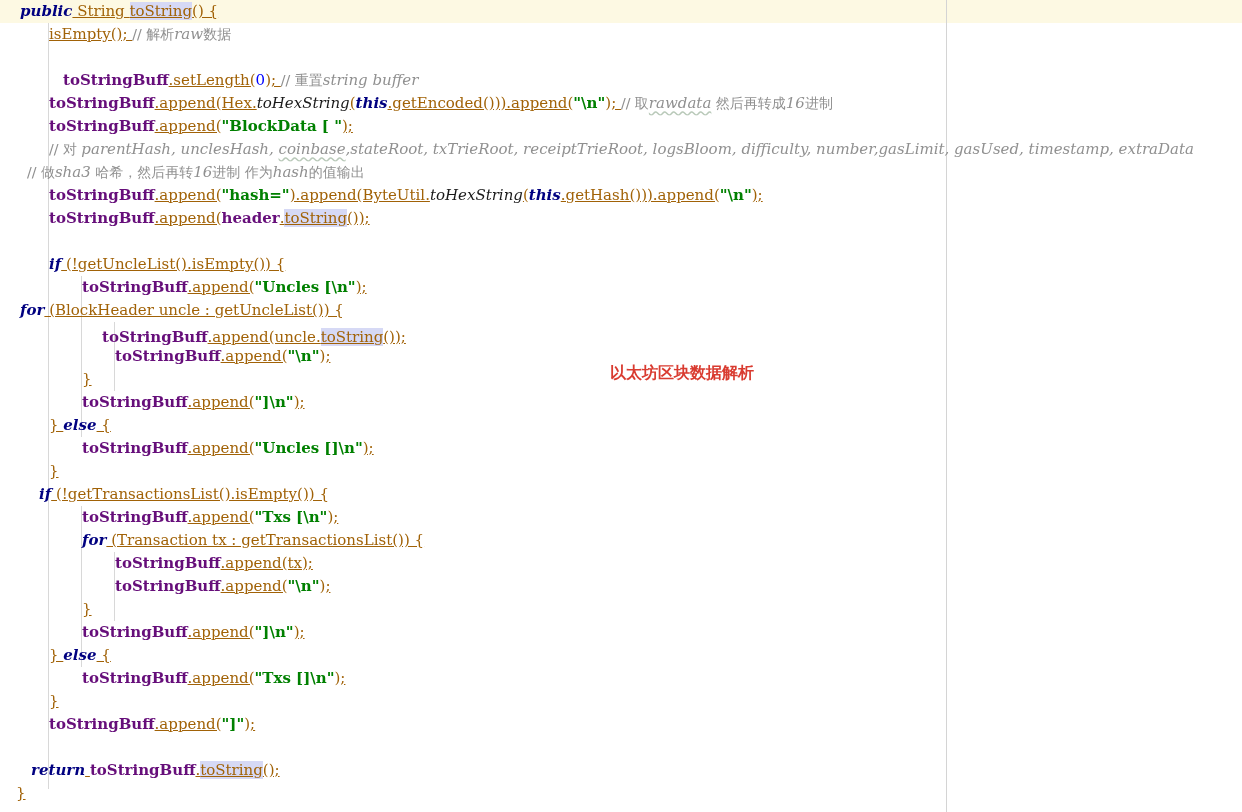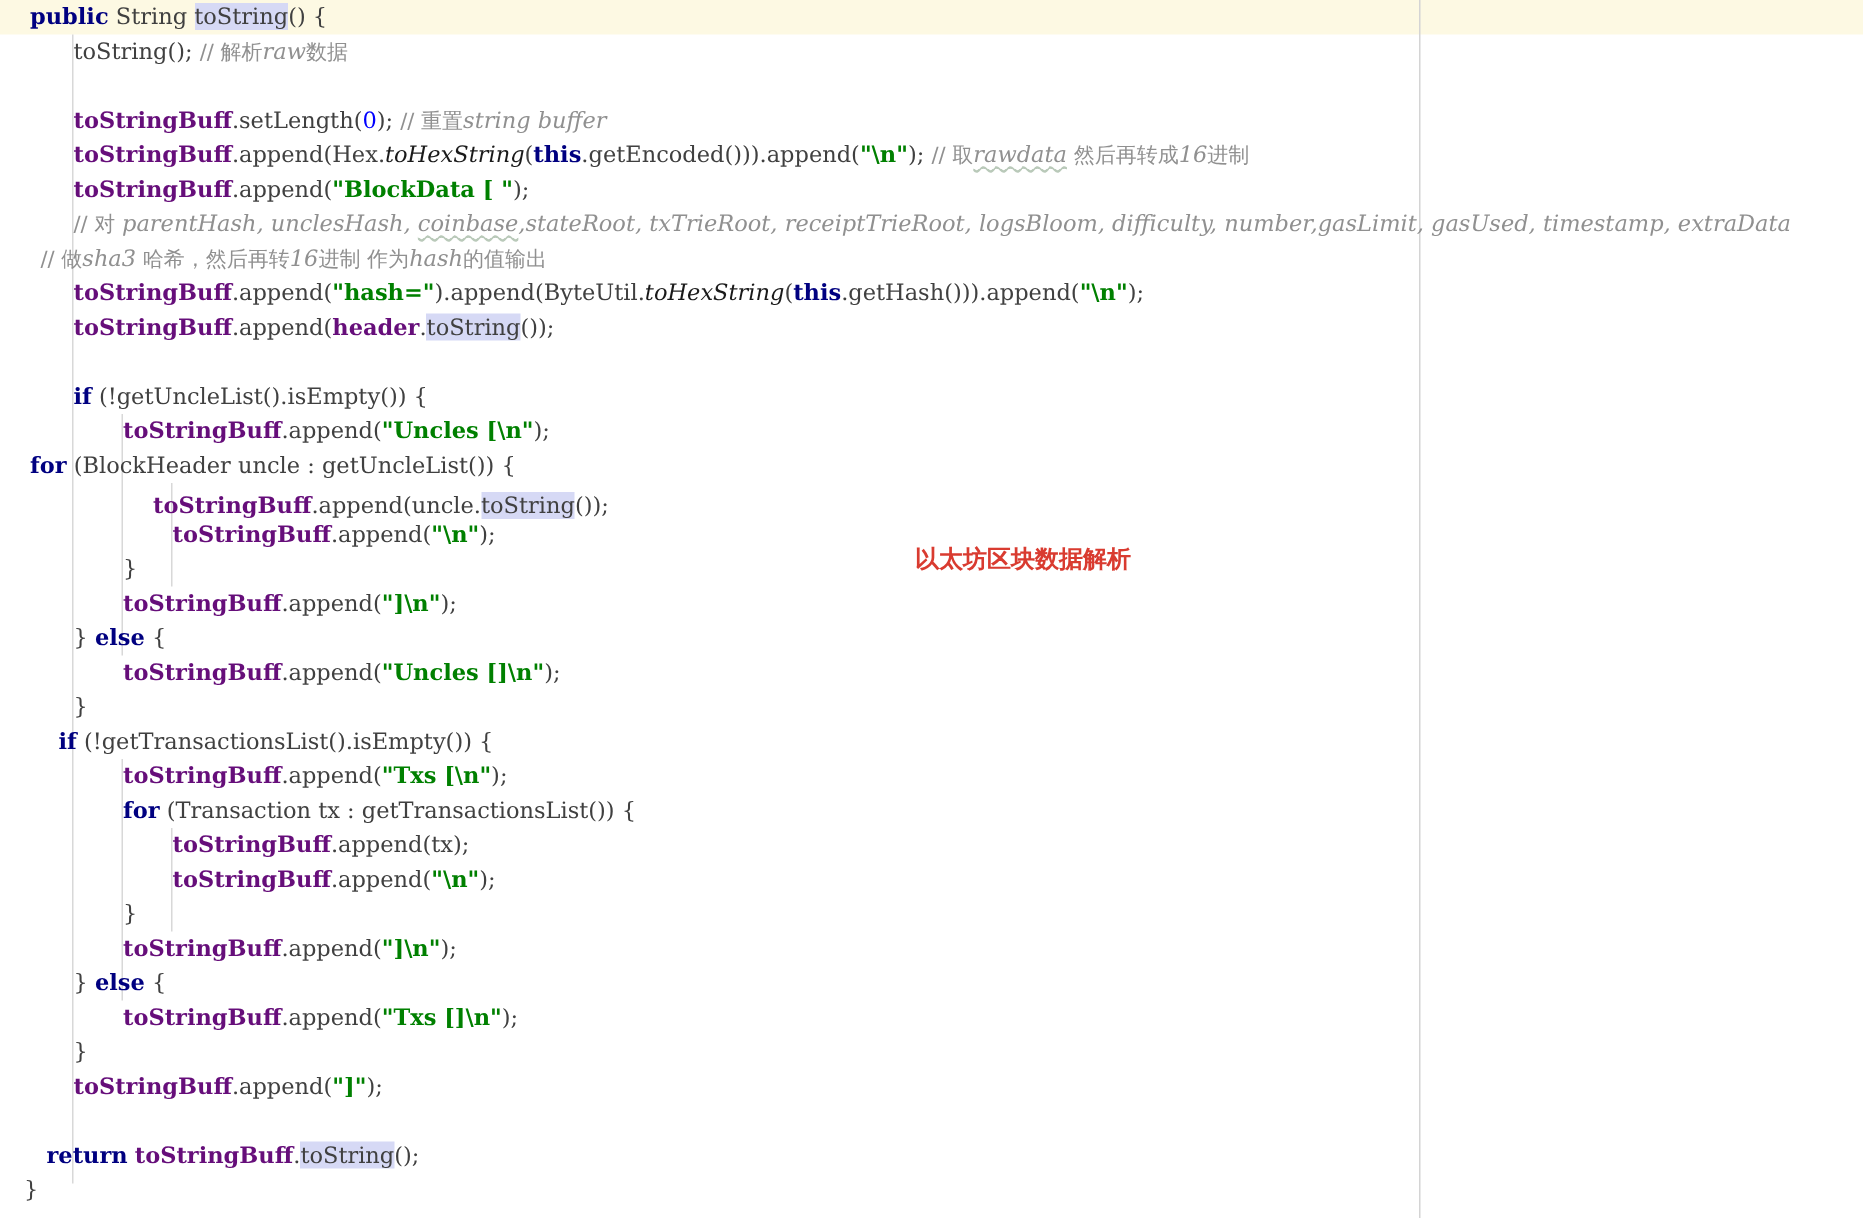--- a/index.html
+++ b/index.html
@@ -59,21 +59,21 @@
 
   .line {
     height: 23px;
     white-space: pre;
     padding-left: 20px;
     box-sizing: border-box;
     position: relative;
   }
 
   
-  .kw      { color: #000080; font-weight: bold; }
+  .kw      { color: #000080; font-weight: bold; font-style: italic; }
   .plain   { color: #1a1a1a; }
   .field   { color: #660e7a; font-weight: bold; }
   .str     { color: #008000; font-weight: bold; }
   .num     { color: #0000ff; }
   .cmt     { color: #909090; font-style: italic; }
   .cmt-cjk { color: #909090; font-style: normal; font-family: "DejaVu Sans", "Liberation Sans", sans-serif; font-size: 14px; }
   .ident   { color: #1a1a1a; font-style: italic; }
   .sel     { background: #d6d9f5; }
   .typo    {
     text-decoration: underline;
@@ -89,21 +89,21 @@
     font-size: 16px;
     white-space: pre;
   }
 </style>
 <style>
   .kw{color:#000080;}
   .field{color:#660e7a;}
   .str{color:#008000;}
   .cmt,.cmt-cjk{color:#909090;}
   .num{color:#0000ff;}
-  .plain{color:#404040;}
+  .plain{color:#a16207;text-decoration:underline;}
   .sel{background:#d6d9f5;}
   .caret-line{background:#fdf9e3;}
   .margin-guide{background:#d4d4d4;}
   .indent-guide{background:#d8d8d8;}
   .annotation{color:#d93b30;font-weight:bold;}
 </style></head>
 <body>
 
 <div id="editor">
 
@@ -114,25 +114,25 @@
   <div class="indent-guide" style="left:48px; top:23px; height:766px;"></div>
   <div class="indent-guide" style="left:81px; top:276px; height:161px;"></div>
   <div class="indent-guide" style="left:81px; top:506px; height:161px;"></div>
   <div class="indent-guide" style="left:114px; top:322px; height:69px;"></div>
   <div class="indent-guide" style="left:114px; top:552px; height:69px;"></div>
 
   <div class="code">
 
     <div class="line" style="top: 0px; position: absolute; left: 0px; right: 0px;"><span class="kw">public</span><span class="plain"> String </span><span class="sel plain">toString</span><span class="plain">() {</span></div>
 
-    <div class="line" style="top: 23px; padding-left: 49px; position: absolute; left: 0px; right: 0px;"><span class="plain">toString(); </span><span class="cmt-cjk">// 解析</span><span class="cmt">raw</span><span class="cmt-cjk">数据</span></div>
+    <div class="line" style="top: 23px; padding-left: 49px; position: absolute; left: 0px; right: 0px;"><span class="plain">isEmpty(); </span><span class="cmt-cjk">// 解析</span><span class="cmt">raw</span><span class="cmt-cjk">数据</span></div>
 
     <div class="line" style="top: 46px; position: absolute; left: 0px; right: 0px;"></div>
 
-    <div class="line" style="top: 69px; padding-left: 49px; position: absolute; left: 0px; right: 16px;"><span class="field">toStringBuff</span><span class="plain">.setLength(</span><span class="num">0</span><span class="plain">); </span><span class="cmt-cjk">// 重置</span><span class="cmt">string buffer</span></div>
+    <div class="line" style="top: 69px; padding-left: 63px; position: absolute; left: 0px; right: 16px;"><span class="field">toStringBuff</span><span class="plain">.setLength(</span><span class="num">0</span><span class="plain">); </span><span class="cmt-cjk">// 重置</span><span class="cmt">string buffer</span></div>
 
     <div class="line" style="top: 92px; padding-left: 49px; position: absolute; left: 0px; right: 0px;"><span class="field">toStringBuff</span><span class="plain">.append(Hex.</span><span class="ident">toHexString</span><span class="plain">(</span><span class="kw">this</span><span class="plain">.getEncoded())).append(</span><span class="str">"\n"</span><span class="plain">); </span><span class="cmt-cjk">// 取</span><span class="cmt typo">rawdata</span><span class="cmt-cjk"> 然后再转成</span><span class="cmt">16</span><span class="cmt-cjk">进制</span></div>
 
     <div class="line" style="top: 115px; padding-left: 49px; position: absolute; left: 0px; right: 0px;"><span class="field">toStringBuff</span><span class="plain">.append(</span><span class="str">"BlockData [ "</span><span class="plain">);</span></div>
 
     <div class="line" style="top: 138px; padding-left: 49px; position: absolute; left: 0px; right: 0px;"><span class="cmt-cjk">// 对 </span><span class="cmt">parentHash, unclesHash, </span><span class="cmt typo">coinbase</span><span class="cmt">,stateRoot, txTrieRoot, receiptTrieRoot, logsBloom, difficulty, number,gasLimit, gasUsed, timestamp, extraData</span></div>
 
     <div class="line" style="top: 161px; padding-left: 27px; position: absolute; left: 0px; right: 0px;"><span class="cmt-cjk">// 做</span><span class="cmt">sha3</span><span class="cmt-cjk"> 哈希，然后再转</span><span class="cmt">16</span><span class="cmt-cjk">进制 作为</span><span class="cmt">hash</span><span class="cmt-cjk">的值输出</span></div>
 
     <div class="line" style="top: 184px; padding-left: 49px; position: absolute; left: 0px; right: 0px;"><span class="field">toStringBuff</span><span class="plain">.append(</span><span class="str">"hash="</span><span class="plain">).append(ByteUtil.</span><span class="ident">toHexString</span><span class="plain">(</span><span class="kw">this</span><span class="plain">.getHash())).append(</span><span class="str">"\n"</span><span class="plain">);</span></div>

